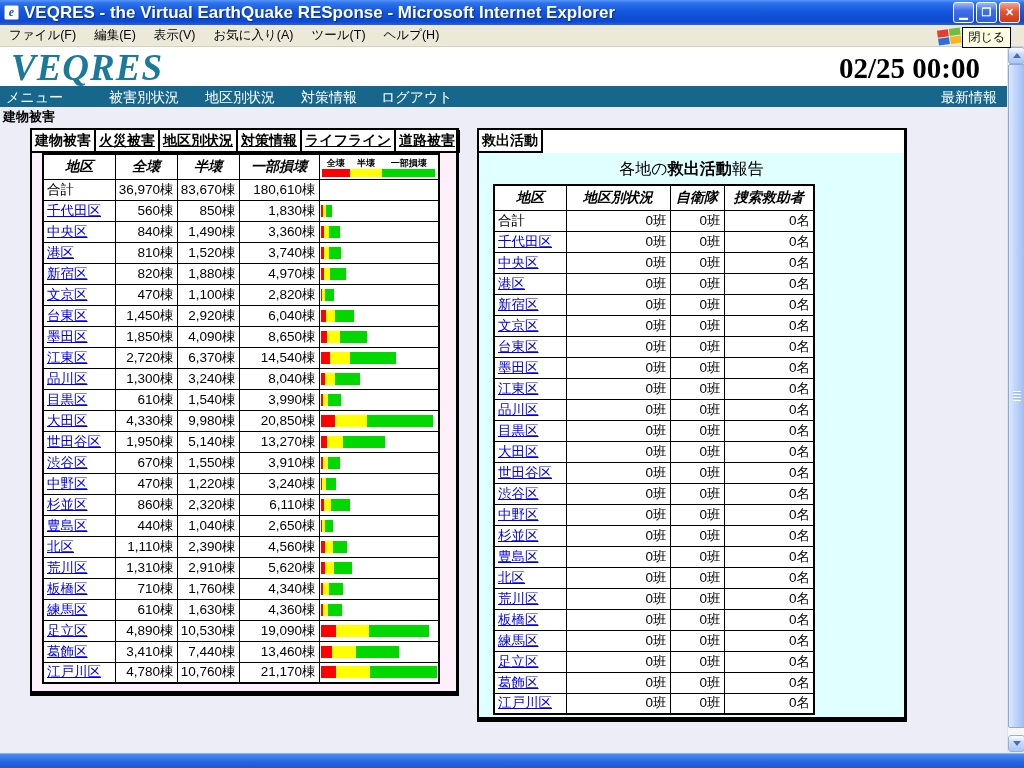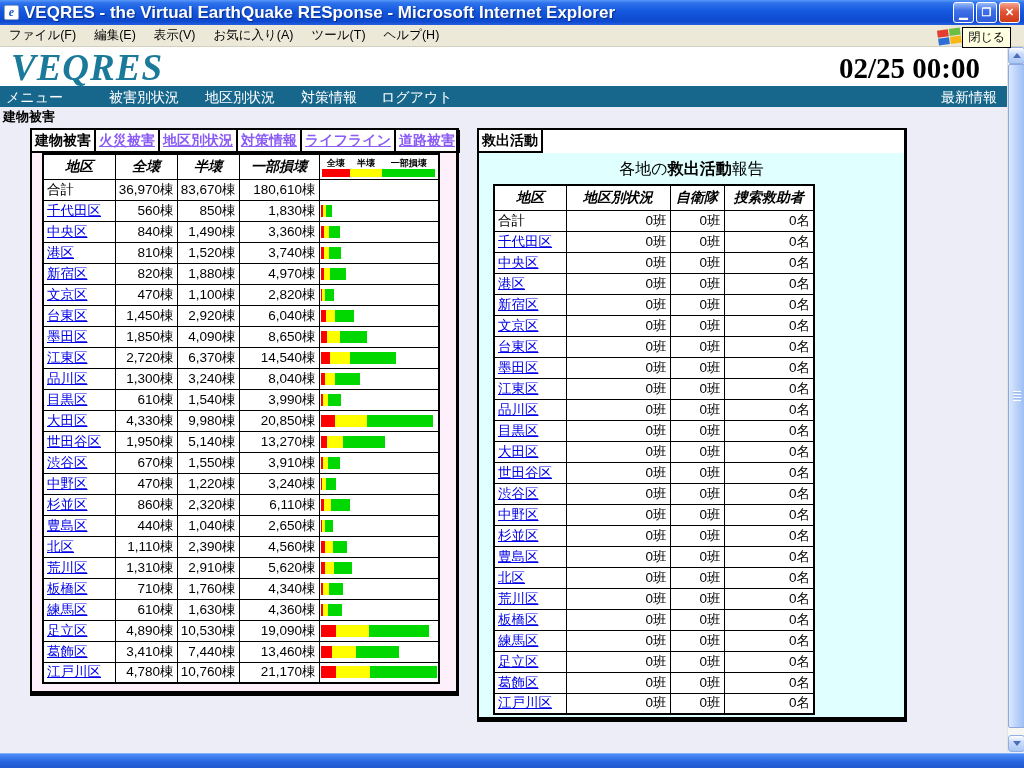--- a/index.html
+++ b/index.html
@@ -52,21 +52,21 @@
 
   .page-label{position:absolute;top:108px;left:3px;font-size:13px;font-weight:bold;color:#000}
 
   
   .panel{position:absolute;top:128px;border:2px solid #000;border-right-width:3px;border-bottom-width:5px}
   .panel.building{left:30px;width:429px;background:#FDF0FB;padding-bottom:7px}
   .panel.rescue{left:477px;width:430px;background:#E0FFFF;padding-bottom:2px}
   .tabstrip{display:flex;background:#fff;height:23px}
   .tab{font-size:14px;font-weight:bold;line-height:21px;padding:0 3px;border-right:2px solid #000;
     border-bottom:2px solid #000;white-space:nowrap;cursor:default}
-  .tab.link{color:#8b5cf6;text-decoration:underline;cursor:pointer}
+  .tab.link{color:#000000;text-decoration:underline;cursor:pointer}
   .tab-fill{flex:1;background:#fff}
   .ptitle{text-align:center;font-size:16px;margin:6px 0 4px;color:#000}
 
   table{border-collapse:collapse;background:#fff;table-layout:fixed;border:2px solid #000}
   .t-building{margin-left:10px}
   .t-rescue{margin-left:14px}
   th,td{border:1px solid #000;overflow:hidden;white-space:nowrap}
   th{font-style:italic;font-weight:bold;font-size:14px;height:25px;background:#fff;text-align:center}
   td{height:21px;font-size:13.5px;padding:0 3px;background:#fff}
   td.num{text-align:right}

